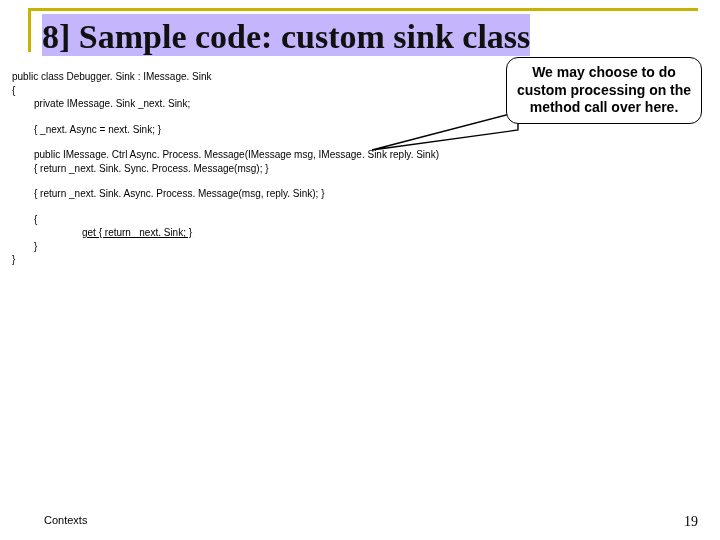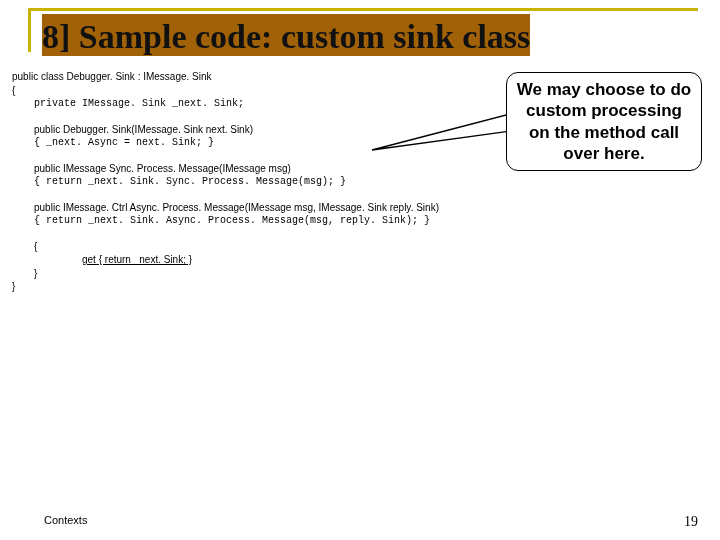--- a/index.html
+++ b/index.html
@@ -31,52 +31,52 @@
     height: 44px;
     width: 0;
     border-left: 3px solid #c7b300;
   }
   .title {
     font-family: "Times New Roman", serif;
     font-size: 34px;
     color: #111;
     margin: 0 0 0 14px;
     padding-top: 4px;
-    background: #a16207;
+    background: #c4b5fd;
     display: inline-block;
   }
   .content {
     padding: 6px 12px 0 12px;
     font-size: 10px;
     line-height: 1.35;
     color: #000;
     position: relative;
   }
   .callout {
     position: absolute;
     right: 18px;
-    top: 72px;
+    top: 57px;
     width: 178px;
     border: 1.5px solid #000;
     border-radius: 12px;
     background: #fff;
     padding: 6px 8px;
     font-weight: bold;
     text-align: center;
-    font-size: 17px;
+    font-size: 14px;
     line-height: 1.25;
     z-index: 3;
   }
   .pointer {
     position: absolute;
     z-index: 2;
   }
   .indent1 { padding-left: 22px; }
   .indent3 { padding-left: 70px; text-decoration: underline; }
-  .blk { margin-bottom: 12px; font-family: Liberation Mono, monospace; }
+  .blk { margin-bottom: 12px; }
   .footer {
     position: absolute;
     bottom: 10px;
     left: 0;
     right: 0;
     padding: 0 22px 0 44px;
     font-size: 11px;
     color: #000;
     display: flex;
     justify-content: space-between;
@@ -101,27 +101,25 @@
 
 <div class="callout">
   <span>We may choose to do custom processing on the method call over here.</span>
 </div>
 
 <div class="content">
   <div>public class Debugger. Sink : IMessage. Sink</div>
   <div>{</div>
   <div class="indent1 blk">private IMessage. Sink _next. Sink;</div>
 
-  <div class="indent1">public Debugger. Sink(IMessage. Sink next. Sink)</div>
   <div class="indent1 blk">{        _next. Async = next. Sink;             }</div>
 
-  <div class="indent1">public IMessage Sync. Process. Message(IMessage msg)</div>
+  <div class="indent1">public IMessage. Ctrl Async. Process. Message(IMessage msg, IMessage. Sink reply. Sink)</div>
+
   <div class="indent1 blk">{         return _next. Sink. Sync. Process. Message(msg);   }</div>
-
-  <div class="indent1">public IMessage. Ctrl Async. Process. Message(IMessage msg, IMessage. Sink reply. Sink)</div>
   <div class="indent1 blk">{         return _next. Sink. Async. Process. Message(msg, reply. Sink);                           }</div>
 
   <div class="indent1">{</div>
   <div class="indent3">get  {       return _next. Sink;       }</div>
   <div class="indent1">}</div>
   <div>}</div>
 </div>
 
 <div class="footer">
   <span class="footer-left">Contexts</span>

